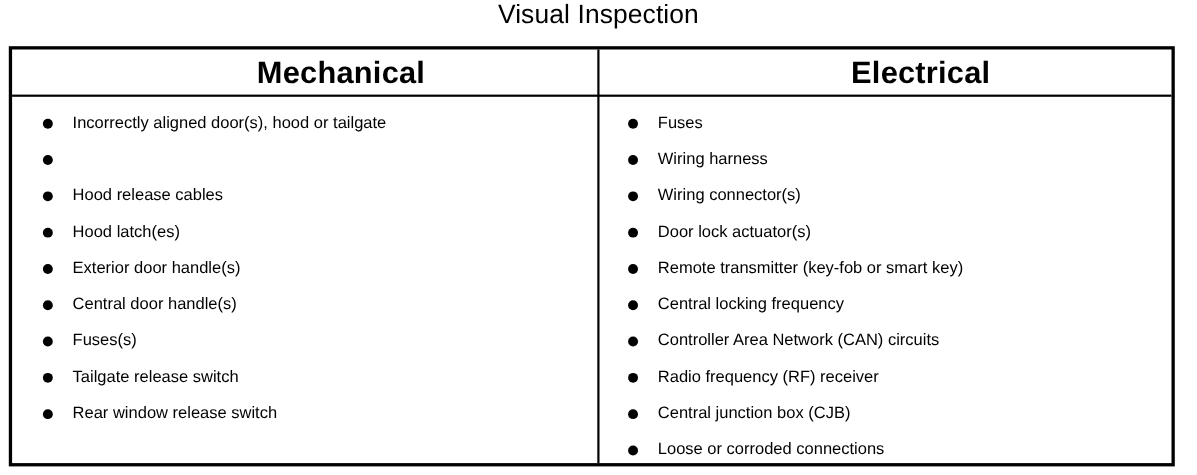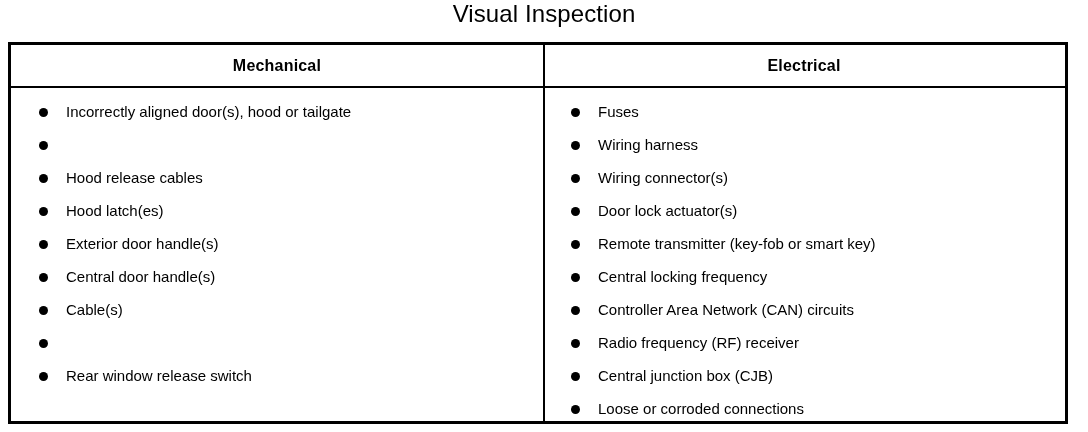--- a/index.html
+++ b/index.html
@@ -60,24 +60,25 @@
     height: 43px;
     box-sizing: border-box;
     border-bottom: 2px solid #000000;
     display: flex;
   }
   .header-cell {
     flex: 0 0 50%;
     display: flex;
     align-items: center;
     justify-content: center;
-    font-size: 16px;
+    font-size: 28px;
     font-weight: 700;
     letter-spacing: 0.2px;
     white-space: nowrap;
+    margin-left: 33px;
   }
   .header-cell.left  { width: 532px; flex: 0 0 532px; }
   .header-cell.right { flex: 1 1 auto; }
 
   
   .body-row {
     display: flex;
     height: 331px;
   }
   .body-cell {
@@ -163,24 +164,25 @@
             <li>
               <span class="bullet"></span>
               <span>Exterior door handle(s)</span>
             </li>
             <li>
               <span class="bullet"></span>
               <span>Central door handle(s)</span>
             </li>
             <li>
               <span class="bullet"></span>
-              <span>Cable(s)</span>
-            </li>
-            <li>
-              <span class="bullet"></span>
+              <span>Fuses(s)</span>
+            </li>
+            <li>
+              <span class="bullet"></span>
+              <span>Tailgate release switch</span>
             </li>
             <li>
               <span class="bullet"></span>
               <span>Rear window release switch</span>
             </li>
           </ul>
         </div>
 
         <div class="body-cell right">
           <ul class="item-list">

